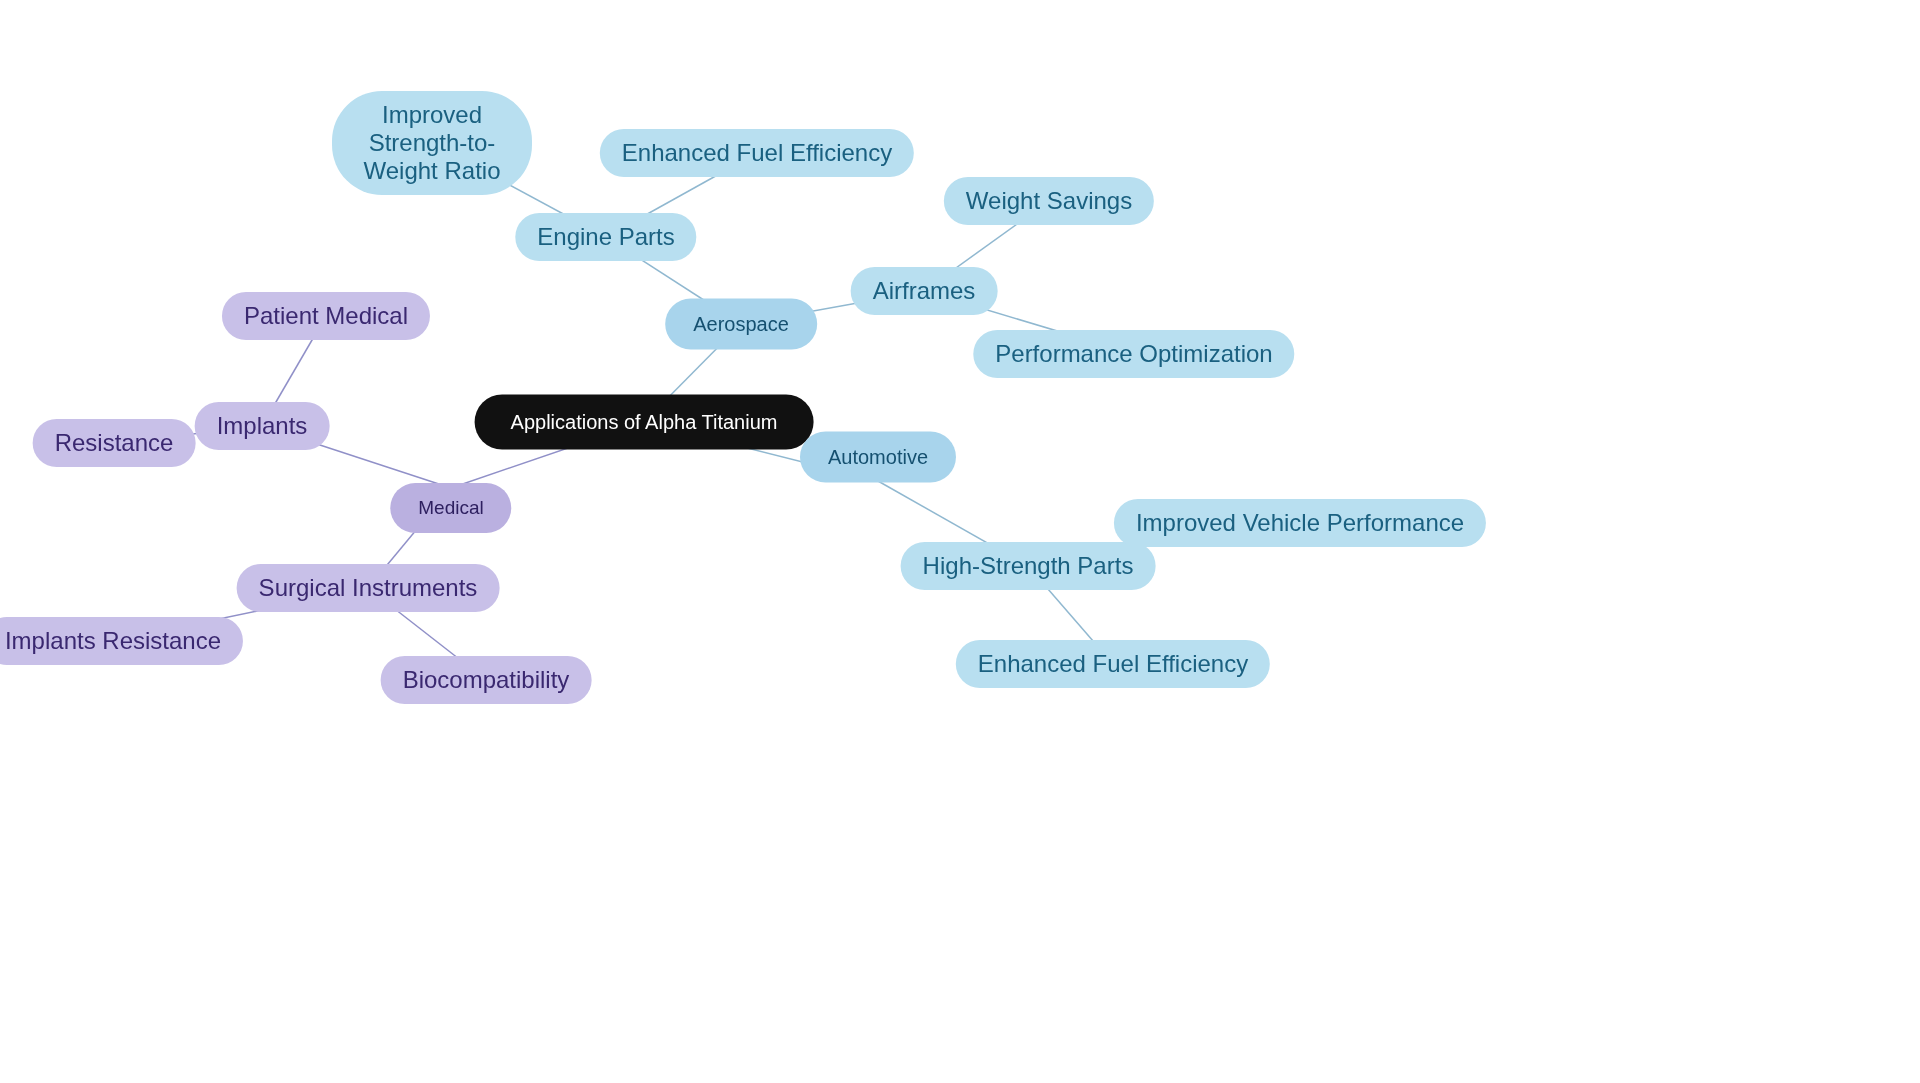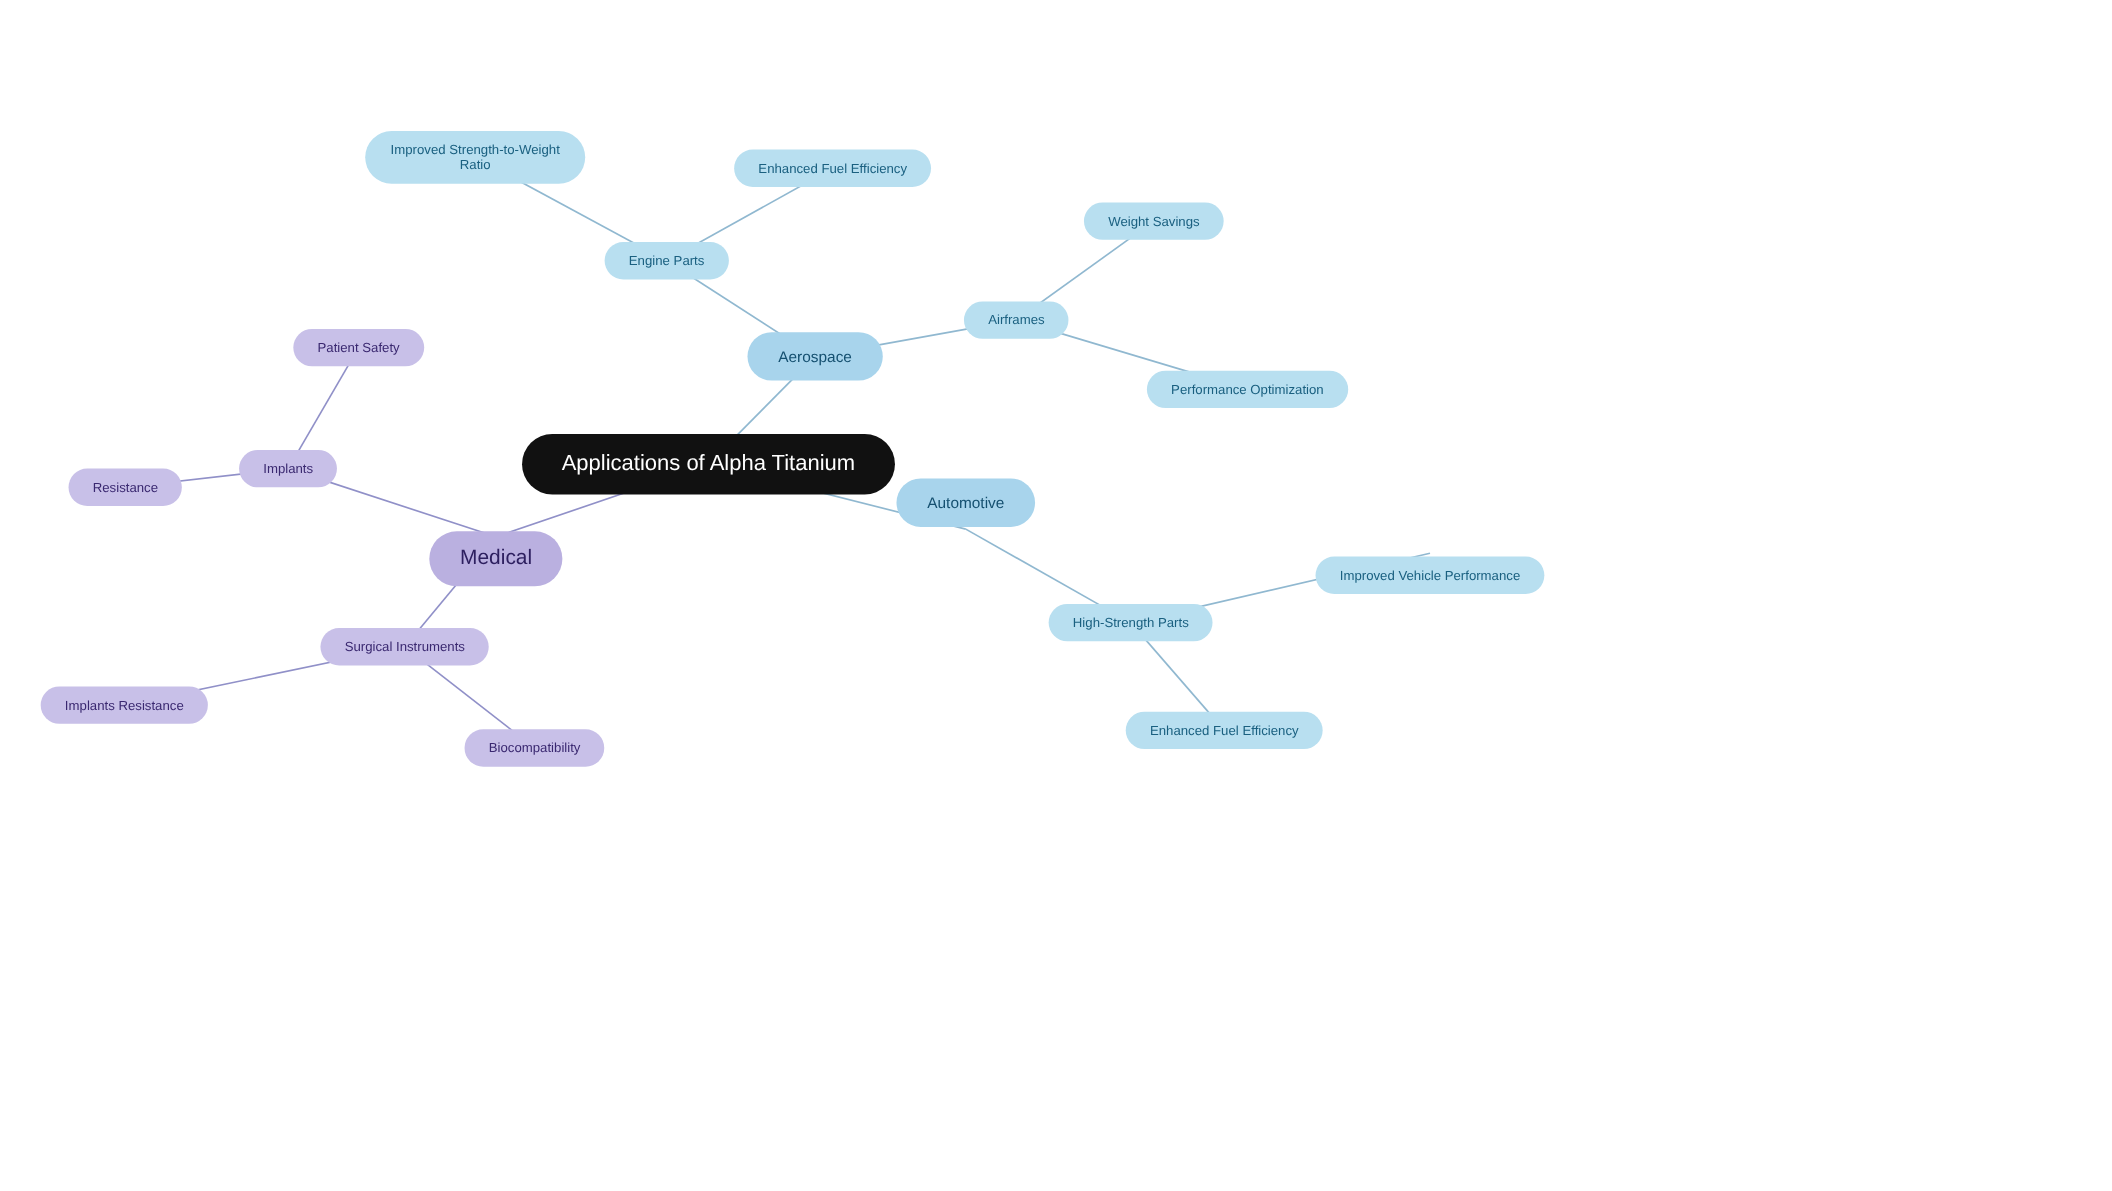--- a/index.html
+++ b/index.html
@@ -18,21 +18,21 @@
       height: 1083px;
       pointer-events: none;
     }
     .node {
       position: absolute;
       border-radius: 50px;
       display: flex;
       align-items: center;
       justify-content: center;
       text-align: center;
-      font-size: 12px;
+      font-size: 24px;
       font-weight: 400;
       padding: 10px 22px;
       white-space: nowrap;
       transform: translate(-50%, -50%);
     }
     .node-center {
       background: #111111;
       color: #ffffff;
       font-size: 20px;
       font-weight: 500;
@@ -45,21 +45,21 @@
       border: none;
     }
     .node-purple {
       background: #c8c0e8;
       color: #3a2870;
       border: none;
     }
     .node-blue-mid {
       background: #a8d4ec;
       color: #155070;
-      font-size: 14px;
+      font-size: 20px;
       padding: 14px 28px;
     }
     .node-purple-mid {
       background: #bab0e0;
       color: #2e2060;
       font-size: 19px;
       padding: 14px 28px;
     }
   </style>
 </head>
@@ -120,21 +120,21 @@
 <div class="node node-blue" style="left:924px; top:291px;">Airframes</div>
 
 <div class="node node-blue" style="left:1049px; top:201px;">Weight Savings</div>
 
 <div class="node node-blue" style="left:1134px; top:354px;">Performance Optimization</div>
 
 <div class="node node-purple node-purple-mid" style="left:451px; top:508px;">Medical</div>
 
 <div class="node node-purple" style="left:262px; top:426px;">Implants</div>
 
-<div class="node node-purple" style="left:326px; top:316px;">Patient Safety</div>
+<div class="node node-purple" style="left:326px; top:316px;">Patient Medical</div>
 
 <div class="node node-purple" style="left:114px; top:443px;">Resistance</div>
 
 <div class="node node-purple" style="left:368px; top:588px;">Surgical Instruments</div>
 
 <div class="node node-purple" style="left:113px; top:641px;">Implants Resistance</div>
 
 <div class="node node-purple" style="left:486px; top:680px;">Biocompatibility</div>
 
 <div class="node node-blue node-blue-mid" style="left:878px; top:457px;">Automotive</div>

